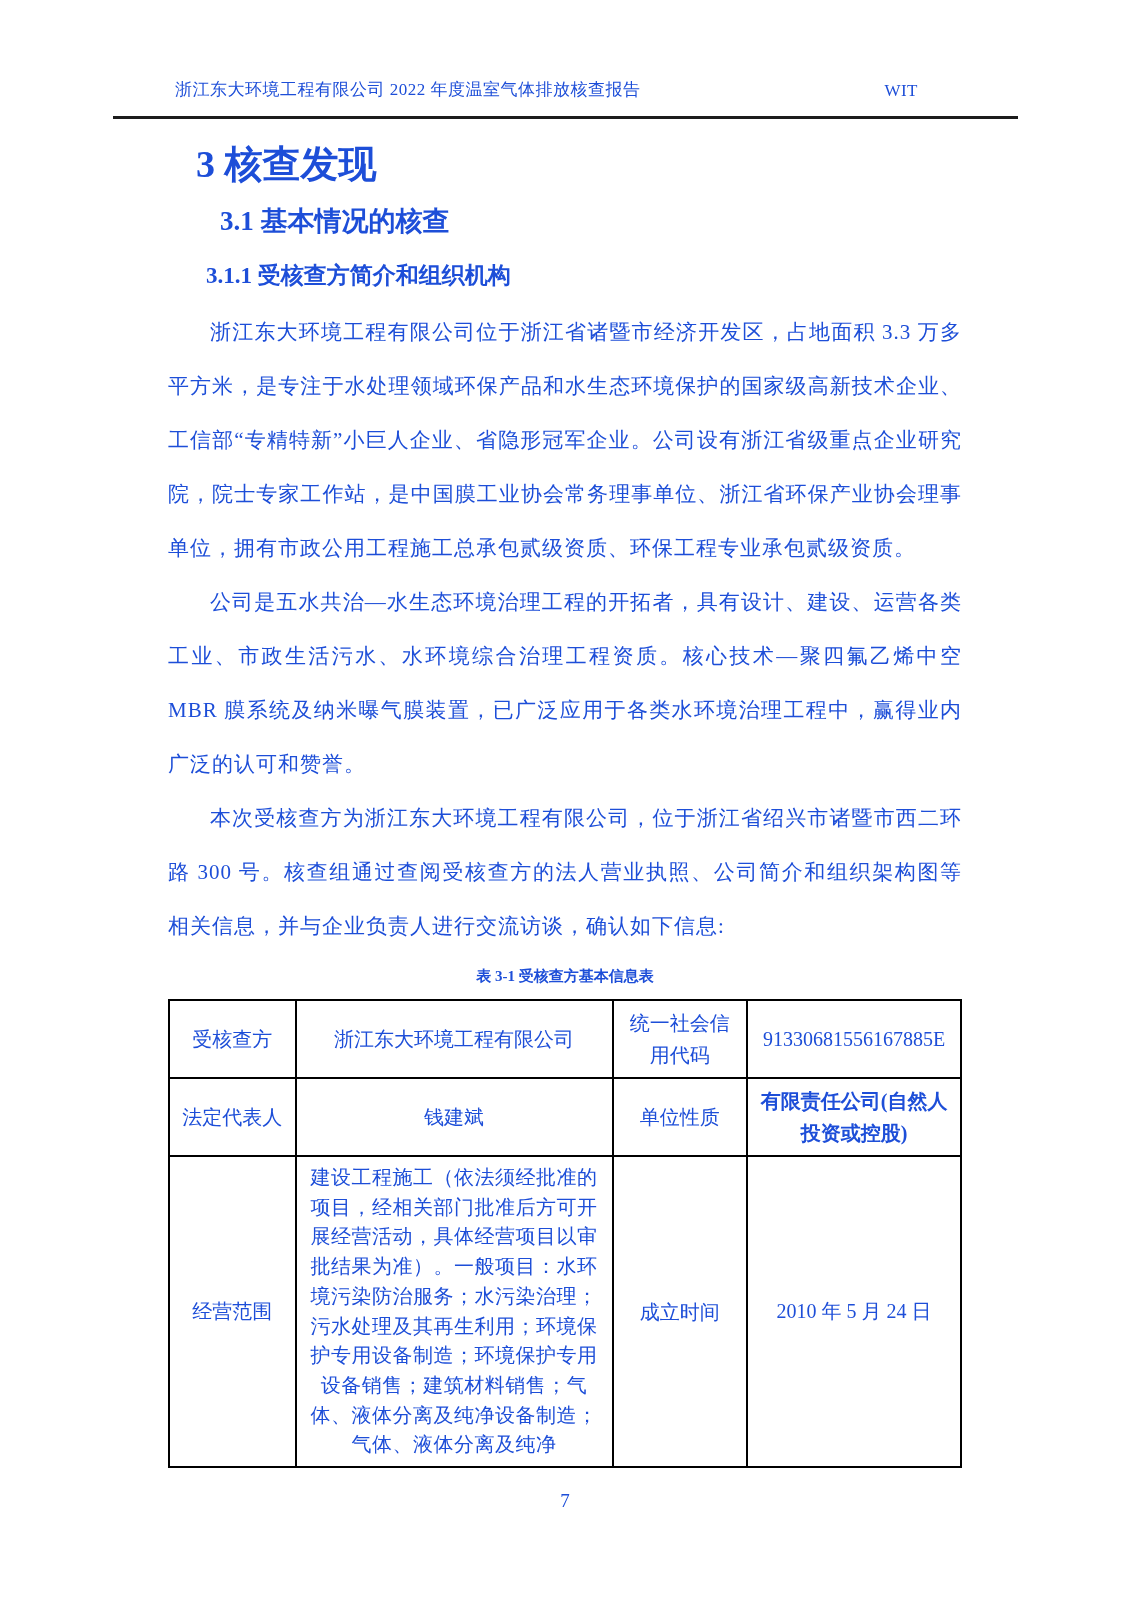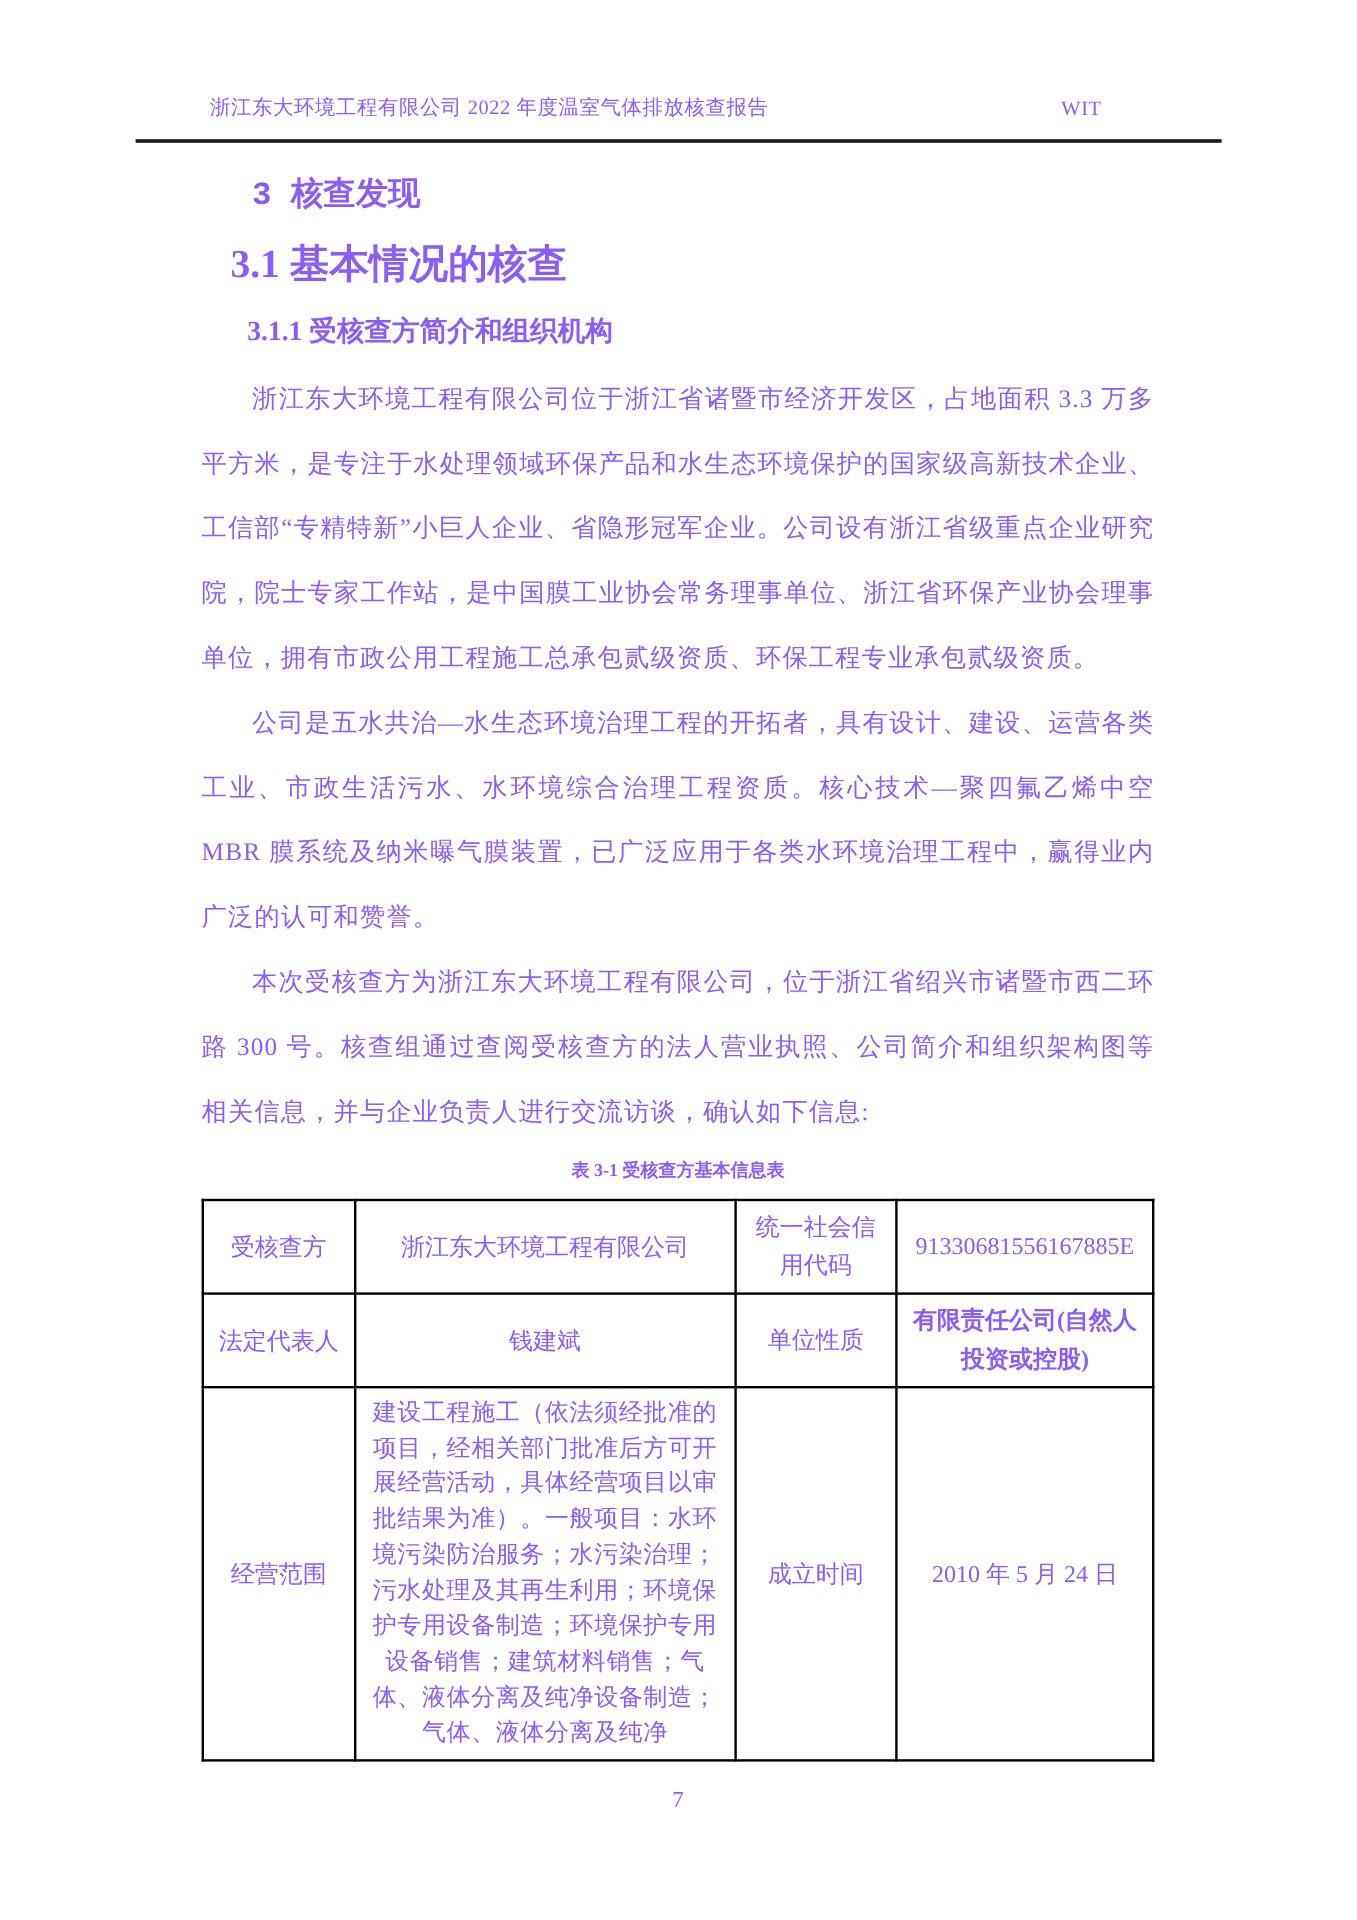--- a/index.html
+++ b/index.html
@@ -5,21 +5,21 @@
   * { margin: 0; padding: 0; box-sizing: border-box; }
   html, body { background: #e8e8e8; }
   body { font-family: "Liberation Serif", "DejaVu Serif", serif; }
 
   .page {
     position: relative;
     width: 1131px;
     height: 1600px;
     margin: 0 auto;
     background: #ffffff;
-    color: #8b5cf6;
+    color: #1d4ed8;
     overflow: hidden;
   }
 
   
   .hdr {
     margin: 0 113px;
     padding-top: 78px;
     border-bottom: 3px solid #1c1c1c;
     height: 119px;
   }
@@ -28,22 +28,22 @@
     justify-content: space-between;
     align-items: flex-end;
     padding: 0 100px 10px 62px;
     font-size: 17px;
     letter-spacing: 0.5px;
   }
 
   
   .content { margin: 0 169px 0 168px; }
 
-  h1.h1 { font-size: 27px; font-weight: bold; margin: 26px 0 0 42px; line-height: 38px; font-family: Liberation Mono, monospace; }
-  h2.h2 { font-size: 33px; font-weight: bold; margin: 20px 0 0 24px; line-height: 36px; }
+  h1.h1 { font-size: 38px; font-weight: bold; margin: 26px 0 0 28px; line-height: 38px; }
+  h2.h2 { font-size: 27px; font-weight: bold; margin: 20px 0 0 52px; line-height: 36px; }
   h3.h3 { font-size: 23px; font-weight: bold; margin: 22px 0 0 38px; line-height: 30px; }
 
   .paras { margin-top: 14px; }
   .body-p {
     font-size: 21px;
     line-height: 54px;
     text-align: justify;
     letter-spacing: 1px;
     text-indent: 2em;
   }

